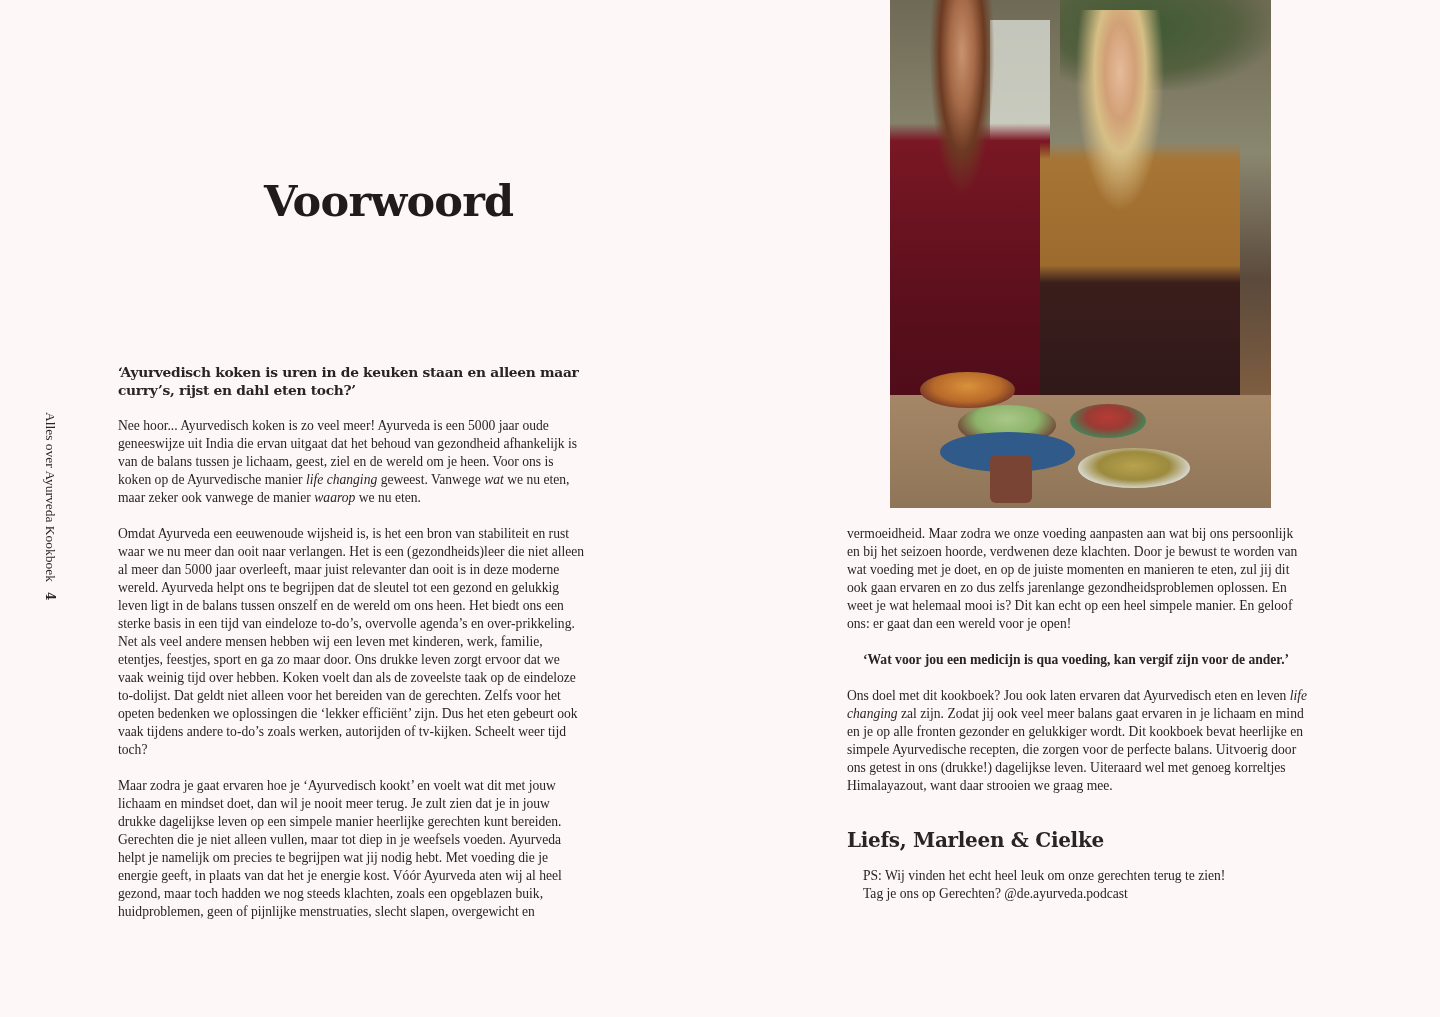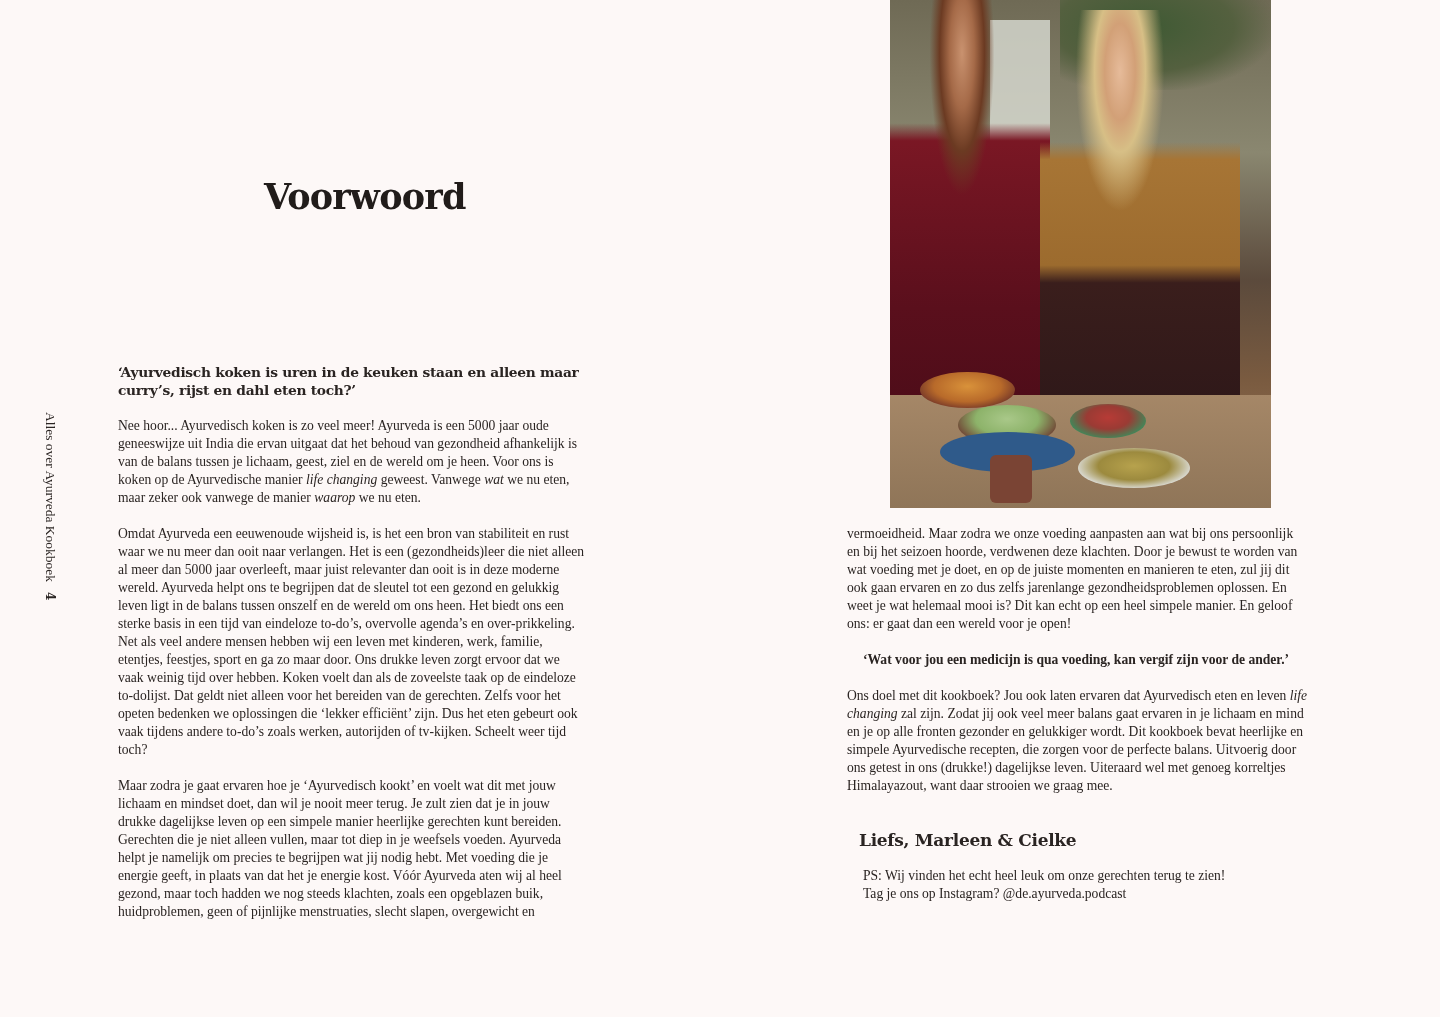--- a/index.html
+++ b/index.html
@@ -11,38 +11,38 @@
     position: relative;
   }
   .spread { position: absolute; inset: 0; }
   .page { position: absolute; top: 0; height: 1017px; }
   .page-left { left: 0; width: 720px; }
   .page-right { left: 720px; width: 720px; }
 
   .title {
     position: absolute; left: 264px; top: 176px;
     font-family: "DejaVu Serif", "Liberation Serif", serif;
-    font-weight: bold; font-size: 35px; letter-spacing: -0.8px;
+    font-weight: bold; font-size: 43px; letter-spacing: -0.8px;
     color: #211c1a; margin: 0;
   }
 
   .col { position: absolute; font-size: 13.6px; line-height: 18px; }
   .col-left { left: 118px; top: 363px; width: 470px; }
   .col-right { left: 127px; top: 525px; width: 462px; }
 
   .lede {
     font-family: "DejaVu Serif", serif; font-weight: bold;
     font-size: 13.8px; line-height: 18px; letter-spacing: -0.3px;
     margin: 0 0 18px 0;
   }
   p.body { margin: 0 0 18px 0; }
   .quote { font-weight: bold; margin: 0 0 18px 16px; }
   .sign {
     font-family: "DejaVu Serif", serif; font-weight: bold;
-    font-size: 17px; margin: 36px 0 18px 12px; letter-spacing: -0.3px;
+    font-size: 20px; margin: 36px 0 18px 0; letter-spacing: -0.3px;
   }
   .ps { margin: 16px; }
   em { font-style: italic; text-align: center; }
 
   .photo {
     position: absolute; left: 170px; top: 0; width: 381px; height: 508px;
     overflow: hidden;
     background: linear-gradient(180deg, #6f6a55 0%, #8a8770 30%, #5b4a3c 55%, #7a5b40 75%, #9a7a5a 100%);
   }
   .photo .bg-window { position: absolute; left: 100px; top: 20px; width: 60px; height: 160px; background: #d9dcd3; opacity: .8; }
@@ -96,17 +96,17 @@
       <div class="bowl" style="left:180px;top:404px;width:76px;height:34px;background:radial-gradient(ellipse at 50% 40%,#b73b36 0%,#9a3b34 40%,#3e8a5a 75%);"></div>
       <div class="bowl" style="left:188px;top:448px;width:112px;height:40px;background:radial-gradient(ellipse at 50% 45%,#b7a24d 0%,#9c8a3e 45%,#dfe0de 75%);"></div>
       <div class="bowl" style="left:100px;top:455px;width:42px;height:48px;border-radius:6px;background:#7a4434;"></div>
     </div>
 
     <div class="col col-right">
       <p class="body">vermoeidheid. Maar zodra we onze voeding aanpasten aan wat bij ons persoonlijk en bij het seizoen hoorde, verdwenen deze klachten. Door je bewust te worden van wat voeding met je doet, en op de juiste momenten en manieren te eten, zul jij dit ook gaan ervaren en zo dus zelfs jarenlange gezondheidsproblemen oplossen. En weet je wat helemaal mooi is? Dit kan echt op een heel simpele manier. En geloof ons: er gaat dan een wereld voor je open!</p>
       <p class="quote">‘Wat voor jou een medicijn is qua voeding, kan vergif zijn voor de ander.’</p>
       <p class="body"><span>Ons doel met dit kookboek? Jou ook laten ervaren dat Ayurvedisch eten en leven </span><em>life changing</em><span> zal zijn. Zodat jij ook veel meer balans gaat ervaren in je lichaam en mind en je op alle fronten gezonder en gelukkiger wordt. Dit kookboek bevat heerlijke en simpele Ayurvedische recepten, die zorgen voor de perfecte balans. Uitvoerig door ons getest in ons (drukke!) dagelijkse leven. Uiteraard wel met genoeg korreltjes Himalayazout, want daar strooien we graag mee.</span></p>
       <p class="sign">Liefs, Marleen &amp; Cielke</p>
-      <p class="ps"><span>PS: Wij vinden het echt heel leuk om onze gerechten terug te zien!</span><br><span>Tag je ons op Instagram? @de.ayurveda.podcast</span></p>
+      <p class="ps"><span>PS: Wij vinden het echt heel leuk om onze gerechten terug te zien!</span><br><span>Tag je ons op Gerechten? @de.ayurveda.podcast</span></p>
     </div>
 
   </div>
 </div>
 
 </body></html>

